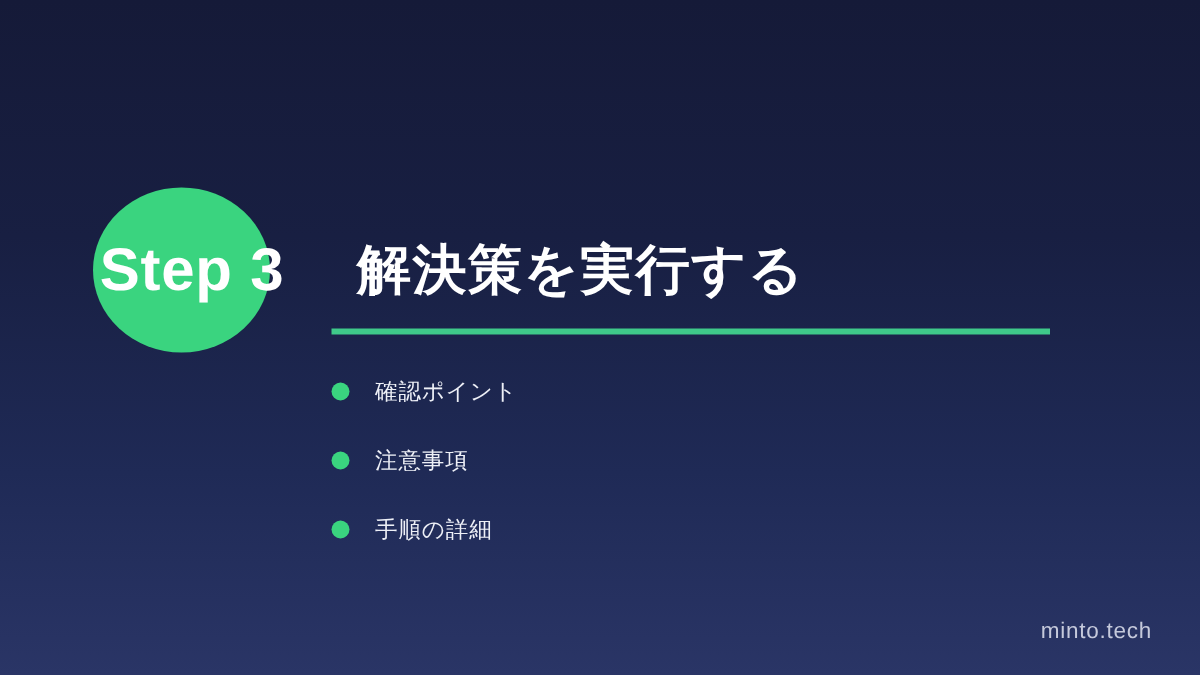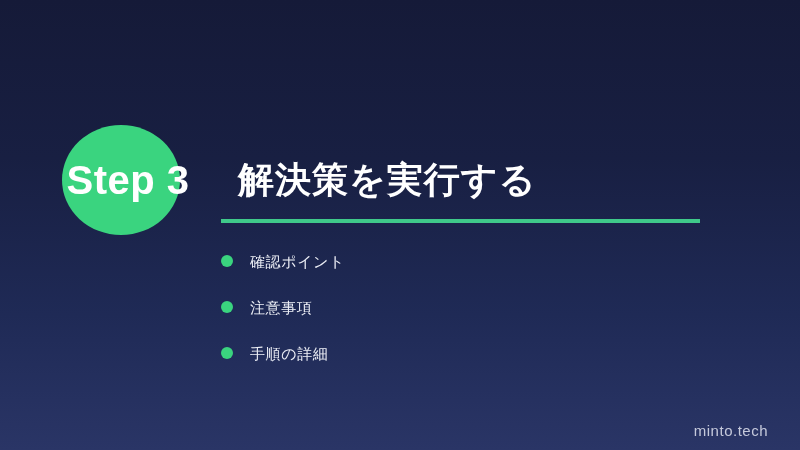--- a/index.html
+++ b/index.html
@@ -101,21 +101,21 @@
     font-size: 15px;
     line-height: 1;
     letter-spacing: 0.6px;
     white-space: nowrap;
     text-align: center;
   }
   
   .footer-brand {
     position: absolute;
     right: 32px;
-    bottom: 11px;
+    bottom: 21px;
     color: #c5c9db;
     font-size: 15px;
     letter-spacing: 0.5px;
   }
 </style>
 </head>
 <body>
 
 <div class="slide">
 

